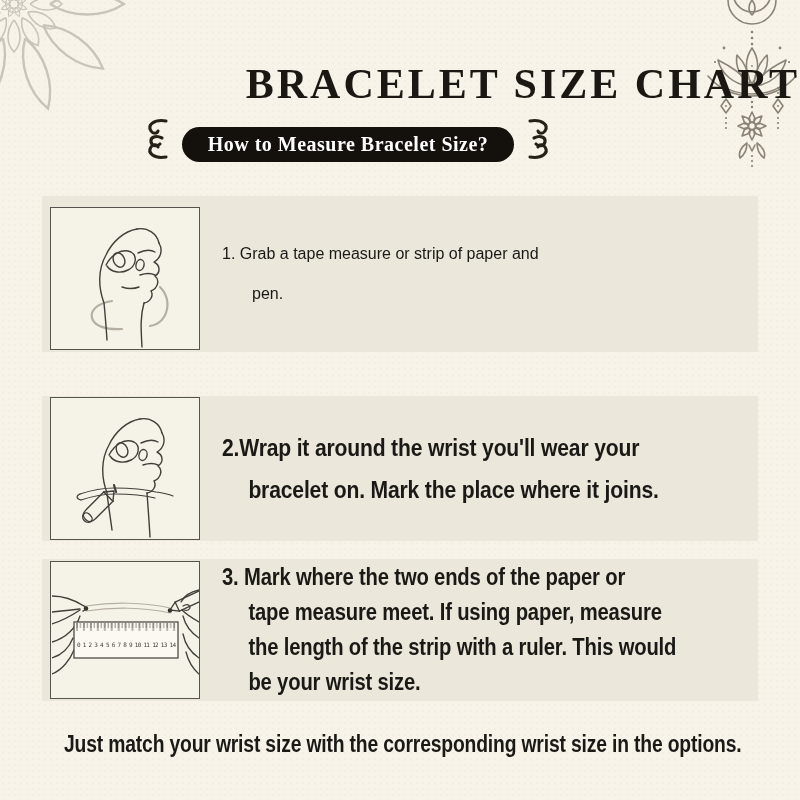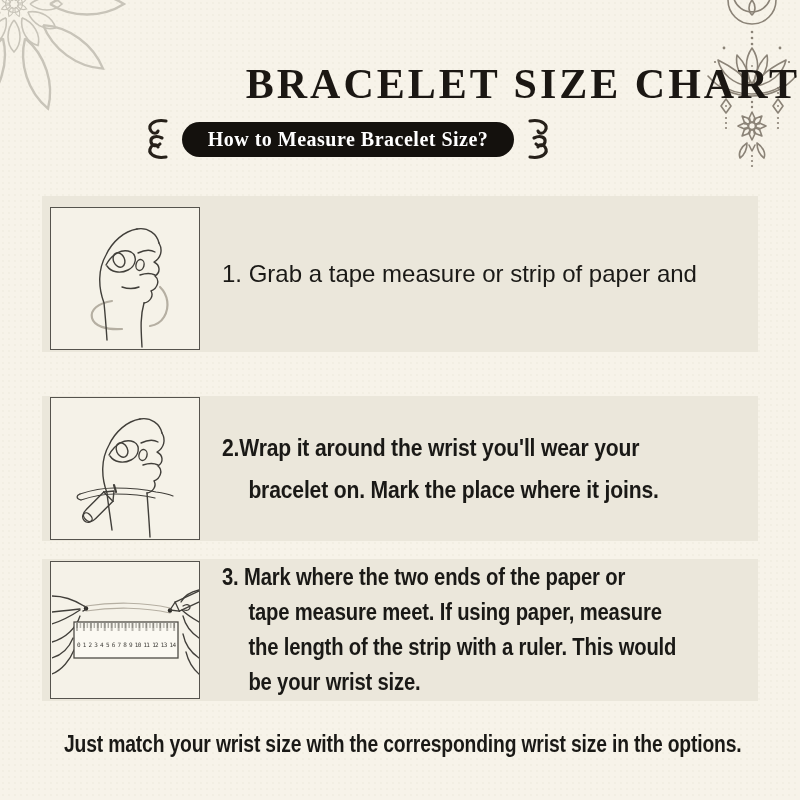--- a/index.html
+++ b/index.html
@@ -29,21 +29,21 @@
   .mandala{position:absolute;left:0;top:0;}
   .ornament{position:absolute;left:690px;top:0;}
 
   .title{
     position:absolute;top:60px;left:0;width:800px;text-align:right;
     font-family:"Liberation Serif",serif;font-weight:700;font-size:42px;
     letter-spacing:3px;color:var(--heading-text);
   }
   .badge-row{
     position:absolute;top:116px;left:0;width:696px;
-    display:flex;justify-content:center;align-items:center;gap:12px;
+    display:flex;justify-content:center;align-items:flex-end;gap:12px;
   }
   .badge{
     background:var(--badge-bg);color:var(--badge-text);
     font-family:"Liberation Serif",serif;font-weight:700;font-size:20px;
     letter-spacing:0.5px;padding:6px 26px;border-radius:19px;white-space:nowrap;
   }
   .flourish{stroke:#262019;fill:none;stroke-width:3.1;stroke-linecap:round;}
 
   .step-row{
     position:absolute;left:42px;width:716px;background:var(--step-row-bg);
@@ -58,21 +58,21 @@
     background:var(--illustration-box-bg);
     display:flex;align-items:center;justify-content:center;
   }
   #row1 .illus-box{top:11px;height:143px;}
   #row2 .illus-box{top:1px;height:143px;}
   #row3 .illus-box{top:2px;height:138px;}
 
   .step-text{margin-left:180px;color:var(--body-text);}
   .step-text .line{white-space:nowrap;}
   .step-text .cont{padding-left:30px;}
-  #row1 .step-text{font-size:24px;line-height:40px;font-weight:400;}
+  #row1 .step-text{font-size:16px;line-height:40px;font-weight:400;}
   #row2 .step-text{font-size:24px;line-height:42px;font-weight:700;letter-spacing:-0.2px;
     transform:scaleX(0.88);transform-origin:left center;}
   #row3 .step-text{font-size:23px;line-height:35px;font-weight:700;letter-spacing:-0.2px;
     transform:scaleX(0.88);transform-origin:left center;}
 
   .footer-note{
     position:absolute;top:731px;left:0;width:800px;text-align:center;
     font-size:23px;font-weight:700;letter-spacing:-0.2px;color:var(--body-text);
     transform:scaleX(0.84);transform-origin:center;white-space:nowrap;
   }
@@ -221,20 +221,21 @@
           <ellipse cx="67" cy="51" rx="5.5" ry="7.5" transform="rotate(-24 67 51)"></ellipse>
           <ellipse cx="88" cy="56" rx="4" ry="5.5" transform="rotate(14 88 56)"></ellipse>
           <path d="M86,44 C92,41 98,40 103,43"></path>
           <path d="M88,66 C94,64 99,64 103,66"></path>
           <path d="M70,78 C76,80 82,80 87,78"></path>
         </g>
       </svg>
     </div>
     <div class="step-text">
       <div class="line">1. Grab a tape measure or strip of paper and</div>
+      <div class="line cont">pen.</div>
     </div>
   </div>
 
   <div class="step-row" id="row2">
     <div class="illus-box">
       <svg width="147" height="140" viewBox="0 0 147 140">
         <g class="sk" stroke-width="1.4">
           <path d="M60,131 C58,116 56,104 55,94 C49,78 49,60 57,46 C63,33 75,22 88,20"></path>
           <path d="M88,20 C99,18 108,25 110,34"></path>
           <path d="M110,34 C114,41 112,49 105,53 C111,56 112,63 106,67 C111,71 109,79 102,82 C105,87 101,93 95,94"></path>

